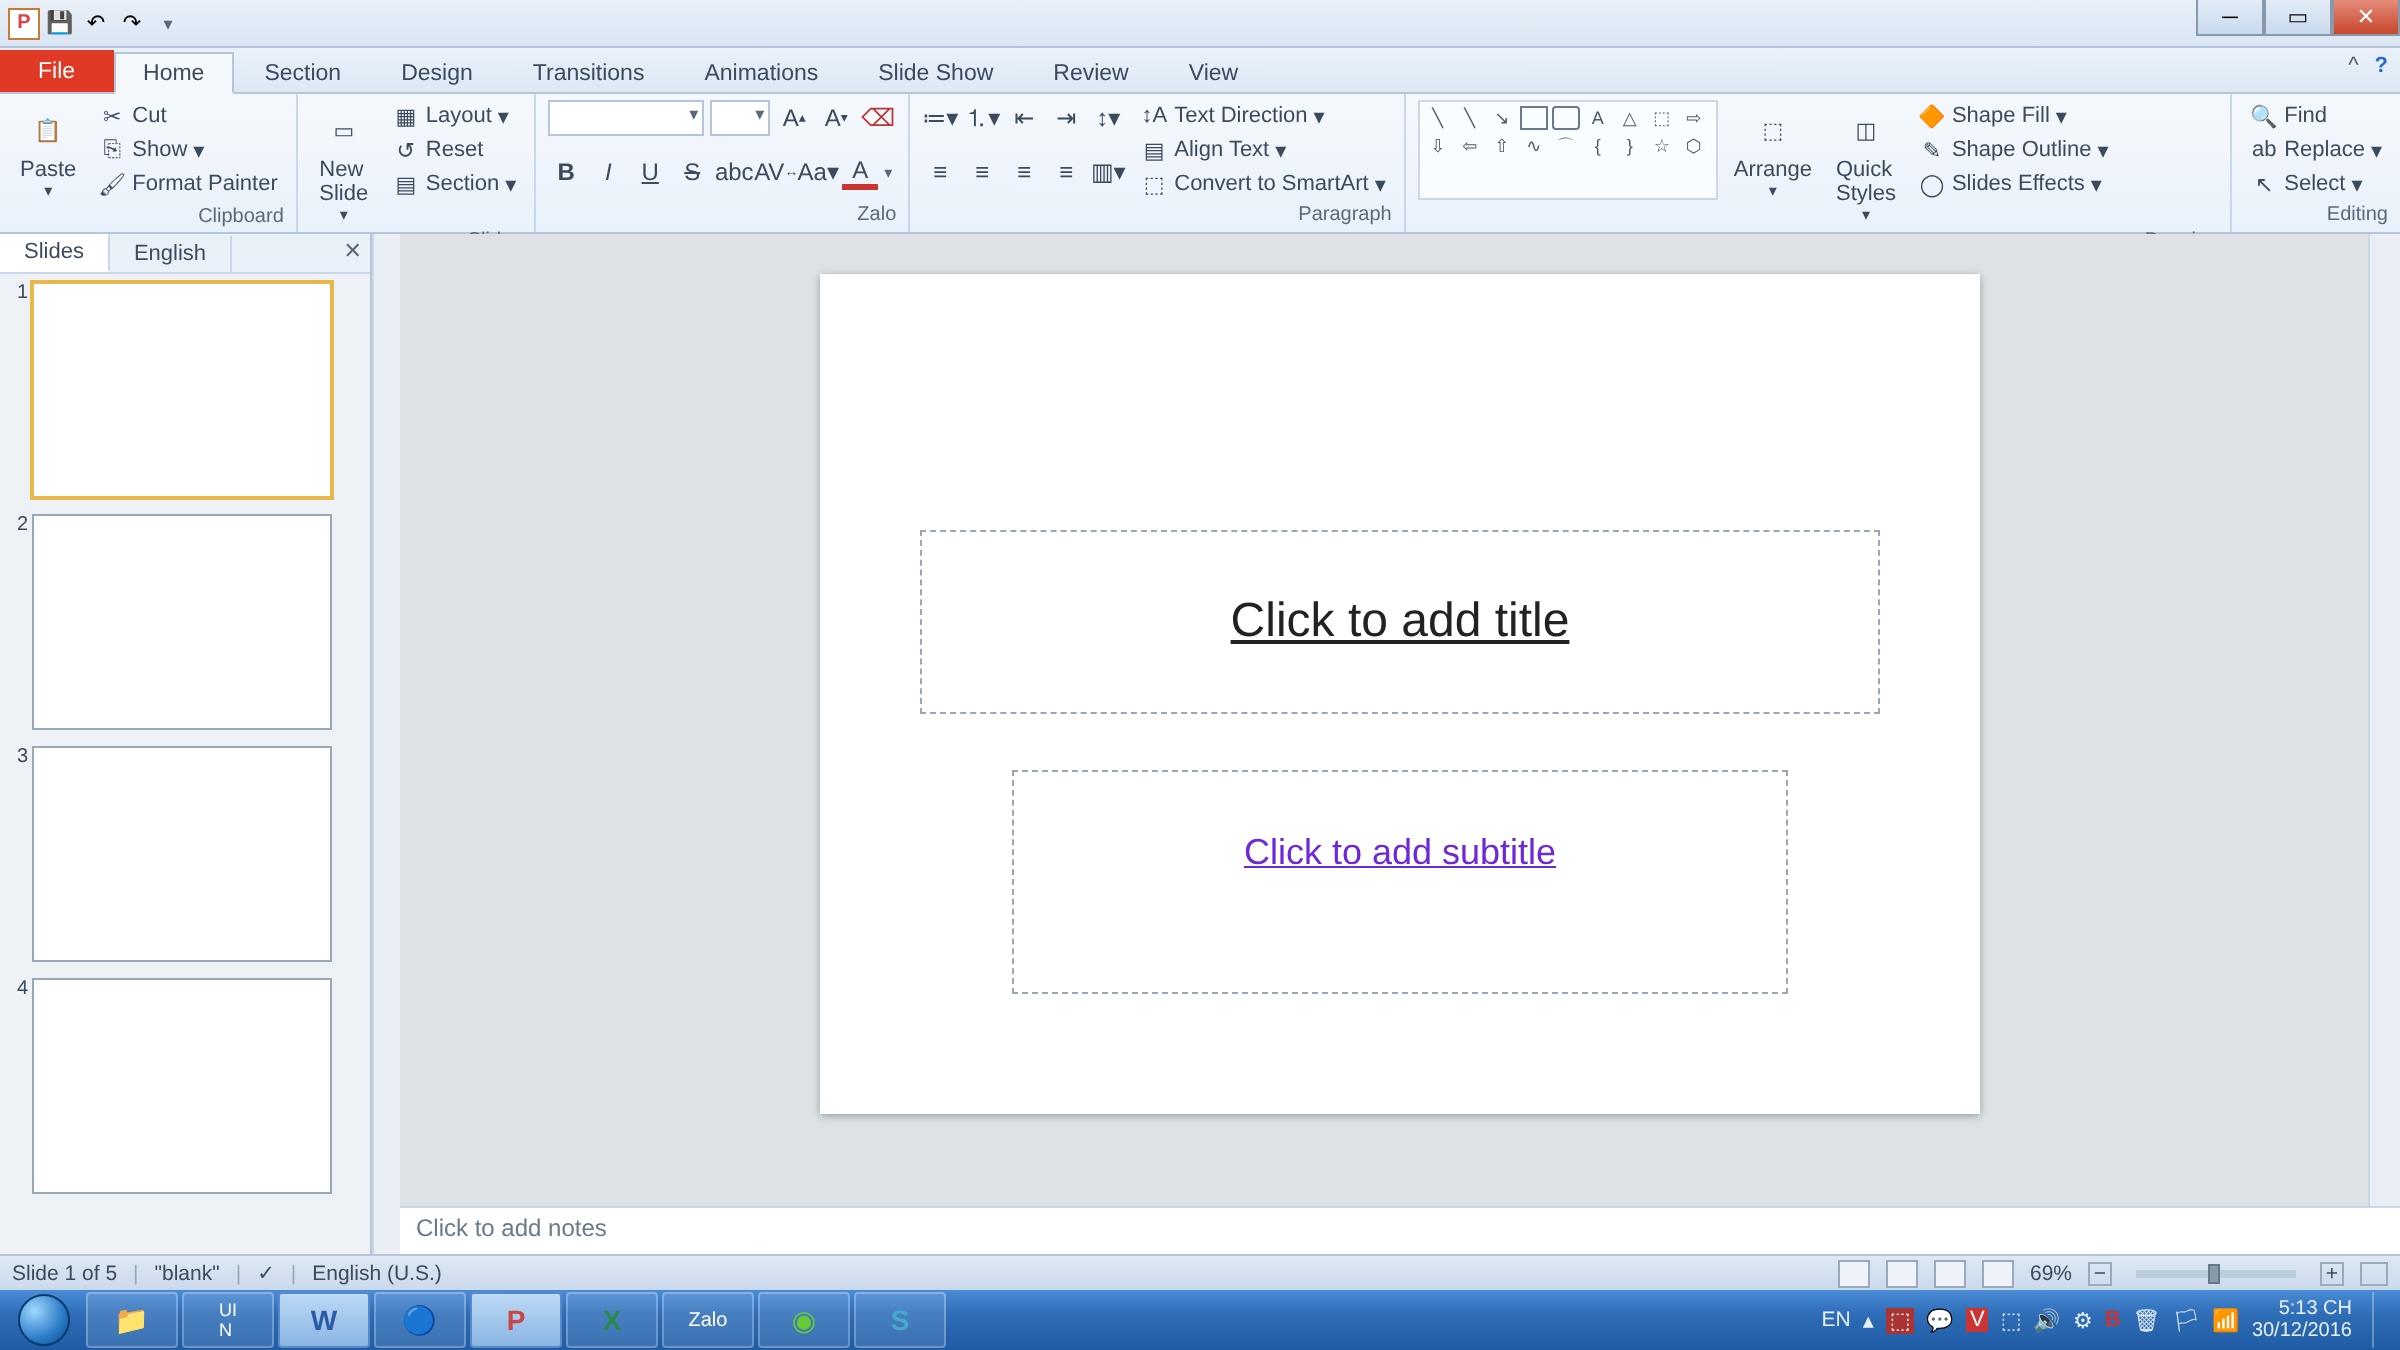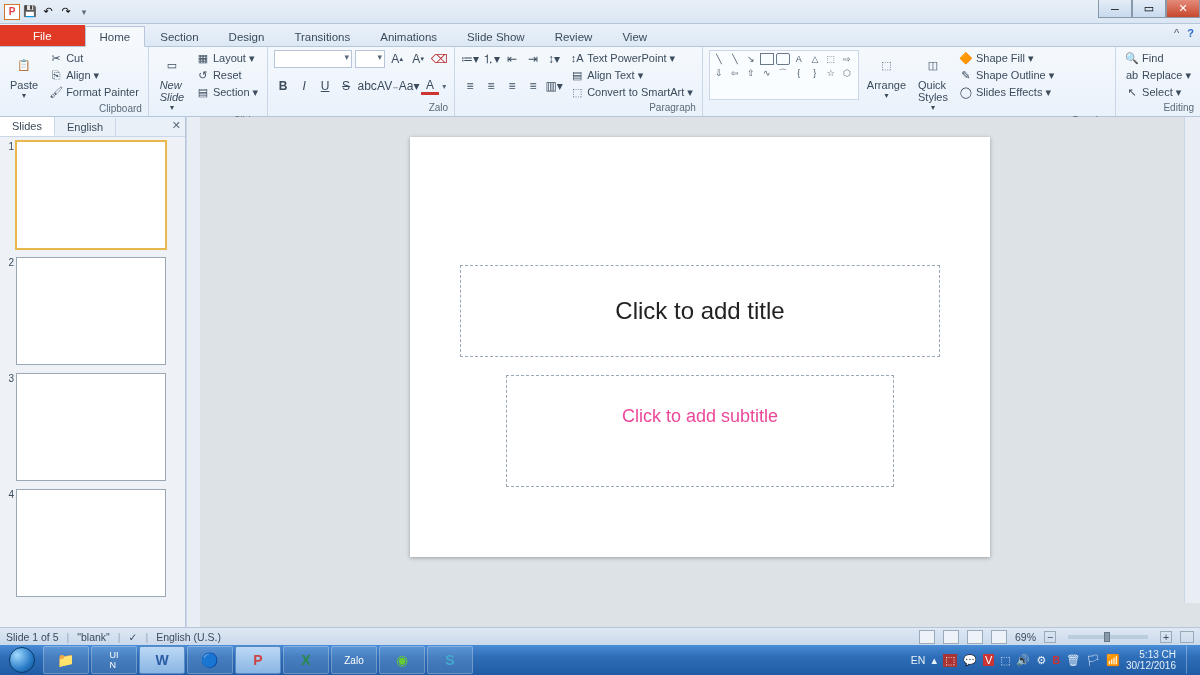--- a/index.html
+++ b/index.html
@@ -12,21 +12,21 @@
 .title-text { position:absolute; left:0; right:0; text-align:center; font-size:12px; color:#4a5a6a; white-space:nowrap; pointer-events:none; }
 .winbtns { position:absolute; right:0; top:0; display:flex; }
 .winbtn { width:34px; height:18px; border:1px solid #8899aa; border-top:none; display:flex; align-items:center; justify-content:center; font-size:11px; }
 .winbtn.min { background:linear-gradient(#e3ecf7,#c9daee); }
 .winbtn.max { background:linear-gradient(#e3ecf7,#c9daee); }
 .winbtn.close { background:linear-gradient(#e48b7a,#c7472c); color:#fff; }
 
 
 .tabs { height: 23px; background: linear-gradient(#eaf1f9,#dde8f5); display:flex; align-items:flex-end; border-bottom:1px solid #b6c5d9; position:relative; }
 .tab { padding: 4px 14px 3px; font-size:11.5px; color:#3b4b5c; cursor:pointer; border:1px solid transparent; border-bottom:none; }
-.tab.file { background:#e03a27; color:#fff; padding:4px 32px; border-radius:0; }
+.tab.file { background:#e03a27; color:#fff; padding:4px 18px; border-radius:0; }
 .tab.active { background:#f5f9fd; border-color:#b6c5d9; border-bottom:1px solid #f5f9fd; margin-bottom:-1px; }
 .tabs .help { position:absolute; right:6px; top:3px; font-size:11px; color:#4a5a6a; display:flex; gap:8px; }
 
 
 .ribbon { height:70px; background:linear-gradient(#f5f9fd,#e9f1fa); border-bottom:1px solid #b6c5d9; display:flex; }
 .group { border-right:1px solid #c9d7e8; padding:3px 6px 2px; display:flex; flex-direction:column; justify-content:space-between; position:relative; }
 .group-label { text-align:right; font-size:10px; color:#5a6a7a; padding-top:1px; height:13px; }
 .group-body { flex:1; display:flex; align-items:flex-start; gap:4px; }
 .col { display:flex; flex-direction:column; gap:1px; }
 .row { display:flex; align-items:center; gap:3px; }
@@ -54,23 +54,23 @@
 .thumb { display:flex; margin-bottom:8px; }
 .thumb-num { width:10px; font-size:10px; color:#3b4b5c; text-align:right; padding-right:2px; }
 .thumb-slide { width:150px; height:108px; border:1px solid #9a7a30; background:#fff; }
 .thumb.active .thumb-slide { outline:2px solid #e8b84d; outline-offset:-1px; }
 .thumb:not(.active) .thumb-slide { border-color:#9aa7b5; }
 .scrollbar-v { width:14px; background:#e9eef4; border-left:1px solid #c9d7e8; }
 
 .canvaswrap { flex:1; background:#dde2e7; display:flex; flex-direction:column; position:relative; }
 .canvas-area { flex:1; display:flex; justify-content:center; align-items:flex-start; padding-top:20px; overflow:auto; }
 .slide { width:580px; height:420px; background:#fff; box-shadow:0 1px 4px rgba(0,0,0,0.3); position:relative; }
-.ph { position:absolute; border:1px dashed #9aa7b5; display:flex; align-items:center; justify-content:center; text-align:right; cursor:text; }
+.ph { position:absolute; border:1px dashed #9aa7b5; display:flex; align-items:center; justify-content:center; text-align:right; cursor:text;text-decoration:underline; }
 .ph.title { left:50px; top:128px; right:50px; height:92px; font-size:24px; color:#222; font-family:"Times New Roman",serif; }
-.ph.sub { left:96px; top:238px; right:96px; height:112px; font-size:18px; color:#ec4899; font-family:"Times New Roman",serif; }
+.ph.sub { left:96px; top:248px; right:96px; height:112px; font-size:18px; color:#6d28d9; font-family:"Times New Roman",serif; }
 .ph.sub .txt { margin-top:-30px; }
 .notes { height:24px; background:#fff; border-top:1px solid #c9d7e8; padding:3px 8px; font-size:12px; color:#6a7a8a; cursor:text; }
 .right-scroll { width:16px; background:#e9eef4; border-left:1px solid #c9d7e8; position:absolute; right:0; top:0; bottom:24px; }
 
 
 .statusbar { height:18px; background:linear-gradient(#dfe8f3,#cad9ec); border-top:1px solid #b6c5d9; display:flex; align-items:center; font-size:10.5px; color:#3b4b5c; padding:0 6px; gap:8px; }
 .statusbar .sep { color:#9ab; }
 .statusbar .spacer { flex:1; }
 .viewbtn { width:16px; height:14px; border:1px solid #99aabb; background:#eef3f9; cursor:pointer; }
 .zoom-track { width:80px; height:4px; background:#bcd; position:relative; margin:0 4px; }
@@ -128,35 +128,35 @@
       <div class="bigbtn">
         <div class="bic">📋</div>
         <span>Paste</span>
         <span style="font-size:8px;">▾</span>
       </div>
       <div class="col">
         <div class="rbtn">
             <span class="ic">✂</span>
             <span>Cut</span>
           </div>
-        <div class="rbtn"><span class="ic">⎘</span><span>Align</span> ▾</div>
+        <div class="rbtn"><span class="ic">⎘</span><span>Show</span> ▾</div>
         <div class="rbtn">
             <span class="ic">🖌</span>
             <span>Format Painter</span>
           </div>
       </div>
     </div>
     <div class="group-label">Clipboard</div>
   </div>
 
   <div class="group">
     <div class="group-body">
       <div class="bigbtn">
         <div class="bic">▭</div>
-        <span style="white-space:pre;font-style:italic;">New
+        <span style="white-space:pre;">New
 Slide</span>
         <span style="font-size:8px;">▾</span>
       </div>
       <div class="col">
         <div class="rbtn"><span class="ic">▦</span><span>Layout</span> ▾</div>
         <div class="rbtn">
             <span class="ic">↺</span>
             <span>Reset</span>
           </div>
         <div class="rbtn"><span class="ic">▤</span><span>Section</span> ▾</div>
@@ -211,21 +211,21 @@
         </div>
         <div class="row" style="margin-top:8px;">
           <div class="fmtbtn">≡</div>
           <div class="fmtbtn">≡</div>
           <div class="fmtbtn">≡</div>
           <div class="fmtbtn">≡</div>
           <div class="fmtbtn">▥▾</div>
         </div>
       </div>
       <div class="col">
-        <div class="rbtn"><span class="ic">↕A</span><span>Text PowerPoint</span> ▾</div>
+        <div class="rbtn"><span class="ic">↕A</span><span>Text Direction</span> ▾</div>
         <div class="rbtn"><span class="ic">▤</span><span>Align Text</span> ▾</div>
         <div class="rbtn"><span class="ic">⬚</span><span>Convert to SmartArt</span> ▾</div>
       </div>
     </div>
     <div class="group-label">Paragraph</div>
   </div>
 
   <div class="group" style="flex:1;">
     <div class="group-body">
       <div class="shapes-gallery">
@@ -316,20 +316,21 @@
       <div class="slide">
         <div class="ph title">
           <span class="txt">Click to add title</span>
         </div>
         <div class="ph sub">
           <span class="txt">Click to add subtitle</span>
         </div>
       </div>
     </div>
     <div class="right-scroll"></div>
+    <div class="notes">Click to add notes</div>
   </div>
 </div>
 
 <div class="statusbar">
   <span>Slide 1 of 5</span>
   <span class="sep">|</span>
   <span>"blank"</span>
   <span class="sep">|</span>
   <span>✓</span>
   <span class="sep">|</span>

